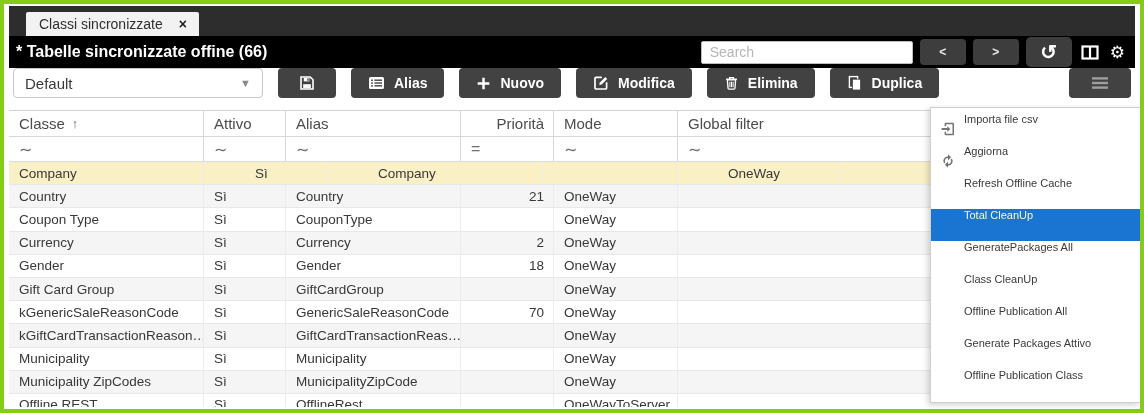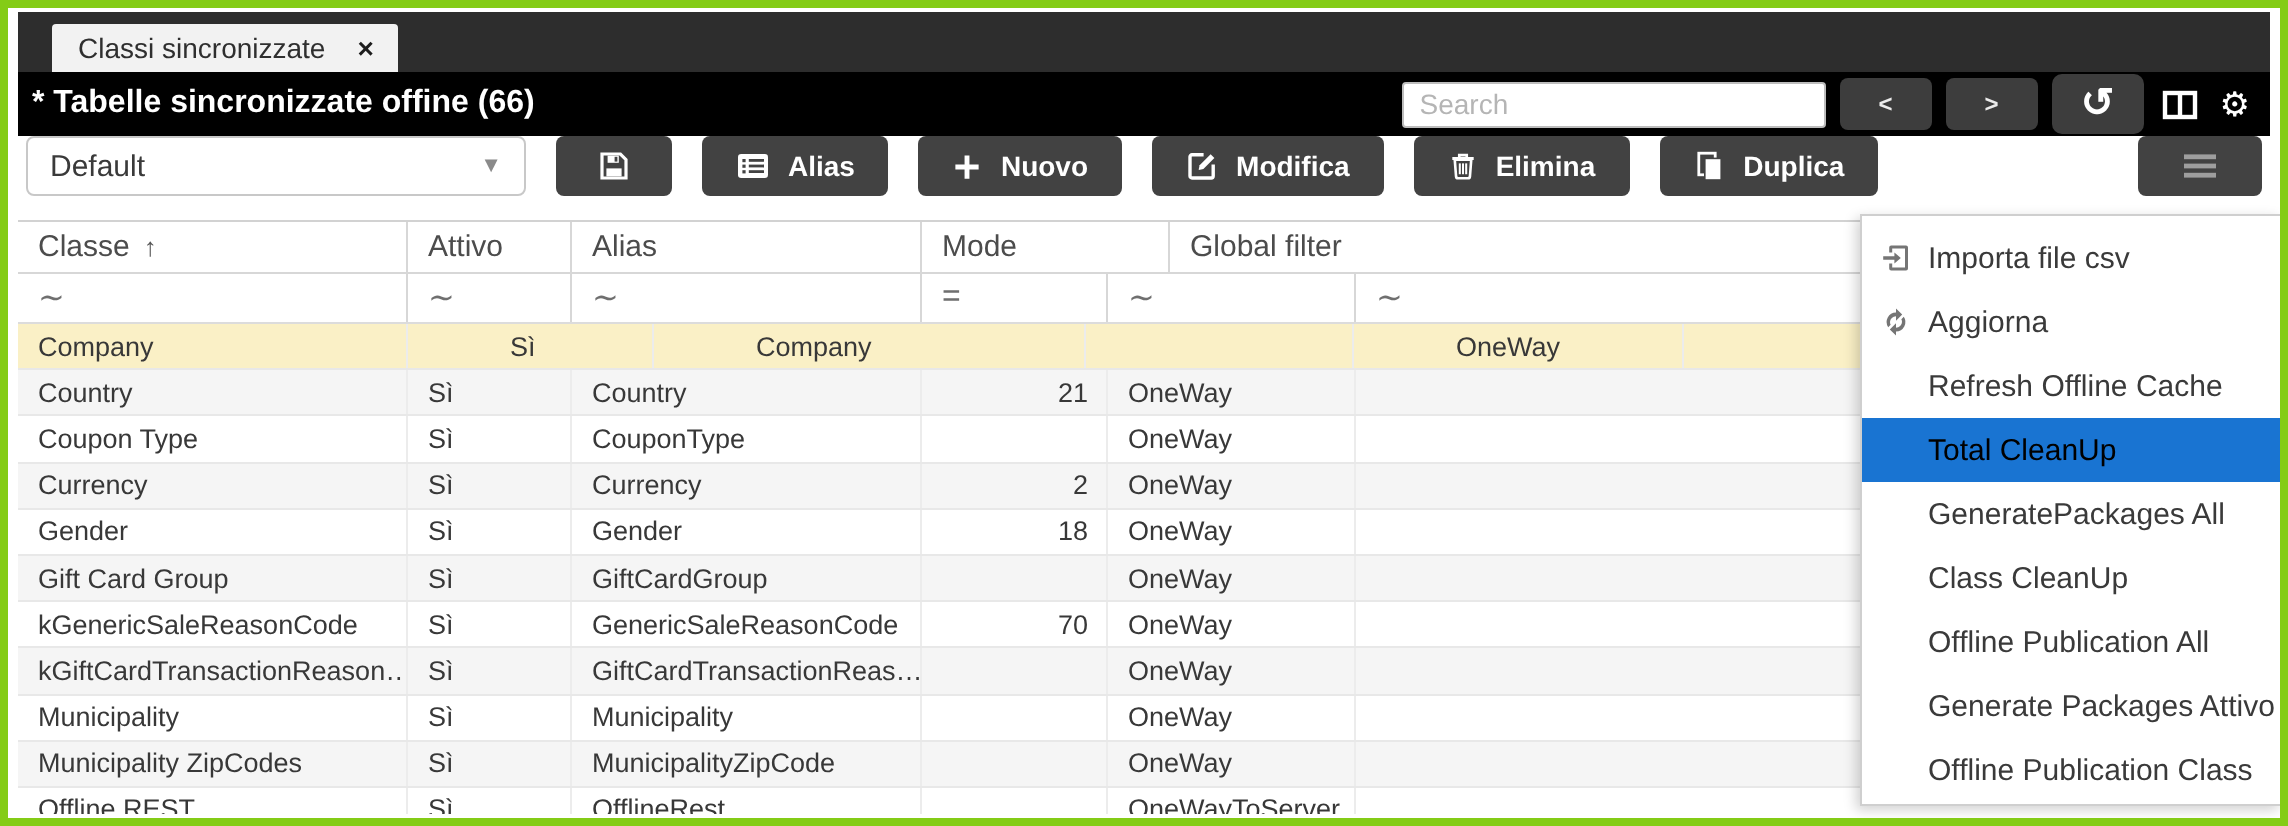--- a/index.html
+++ b/index.html
@@ -45,23 +45,23 @@
   .fcell { color:#6f6f6f; font-size:16px; }
   .body .row { display:flex; height:23.2px; border-bottom:1px solid #e8e8e8; align-items:center; background:#fff; }
   .body .row:nth-child(even) { background:#f5f5f5; }
   .body .row.selected { background:#faf0c6;gap:41px; }
   .cell { padding-left:10px; font-size:13.5px; color:#383838; border-right:1px solid #ececec; height:100%; display:flex; align-items:center; overflow:hidden; white-space:nowrap; }
   .cell:last-child { border-right:none; }
   .cell.right { justify-content:flex-end; padding-right:9px; padding-left:0; }
 
   
   .menu { position:absolute; top:103px; right:-1px; width:211px; height:296px; background:#fff; border:1px solid #cfcfcf; box-shadow:-2px 2px 6px rgba(0,0,0,.18); z-index:9; padding-top:5px; }
-  .menu-item { position:relative; height:32px; display:flex; align-items:center; padding-left:33px; font-size:15px; color:#3a3a3a; cursor:pointer; white-space:nowrap; }
+  .menu-item { position:relative; height:32px; display:flex; align-items:flex-start; padding-left:33px; font-size:11px; color:#3a3a3a; cursor:pointer; white-space:nowrap; }
   .menu-item .mi-icon { position:absolute; left:9px; top:50%; transform:translateY(-50%); display:flex; }
-  .menu-item.selected { background:#1974d2; color:#000000; }
+  .menu-item.selected { background:#1974d2; color:#fef9c3; }
 </style>
 </head>
 <body>
 
 <div class="frame">
   <div class="app">
 
     <div class="tabstrip">
       <div class="tab">
         <span>Classi sincronizzate</span>
@@ -173,20 +173,23 @@
           <div class="hcell" style="width: 195px;">
             <span>Classe</span>
             <span class="sort-arrow">↑</span>
           </div>
           <div class="hcell" style="width: 82px;">
             <span>Attivo</span>
           </div>
           <div class="hcell" style="width: 175px;">
             <span>Alias</span>
           </div>
+          <div class="hcell right" style="width: 93px;">
+            <span>Priorità</span>
+          </div>
           <div class="hcell" style="width: 124px;">
             <span>Mode</span>
           </div>
           <div class="hcell" style="flex: 1 1 0%;">
             <span>Global filter</span>
           </div>
         </div>
       <div class="frow" id="filter-row">
           <div class="fcell" style="width: 195px;">
             <span>∼</span>

